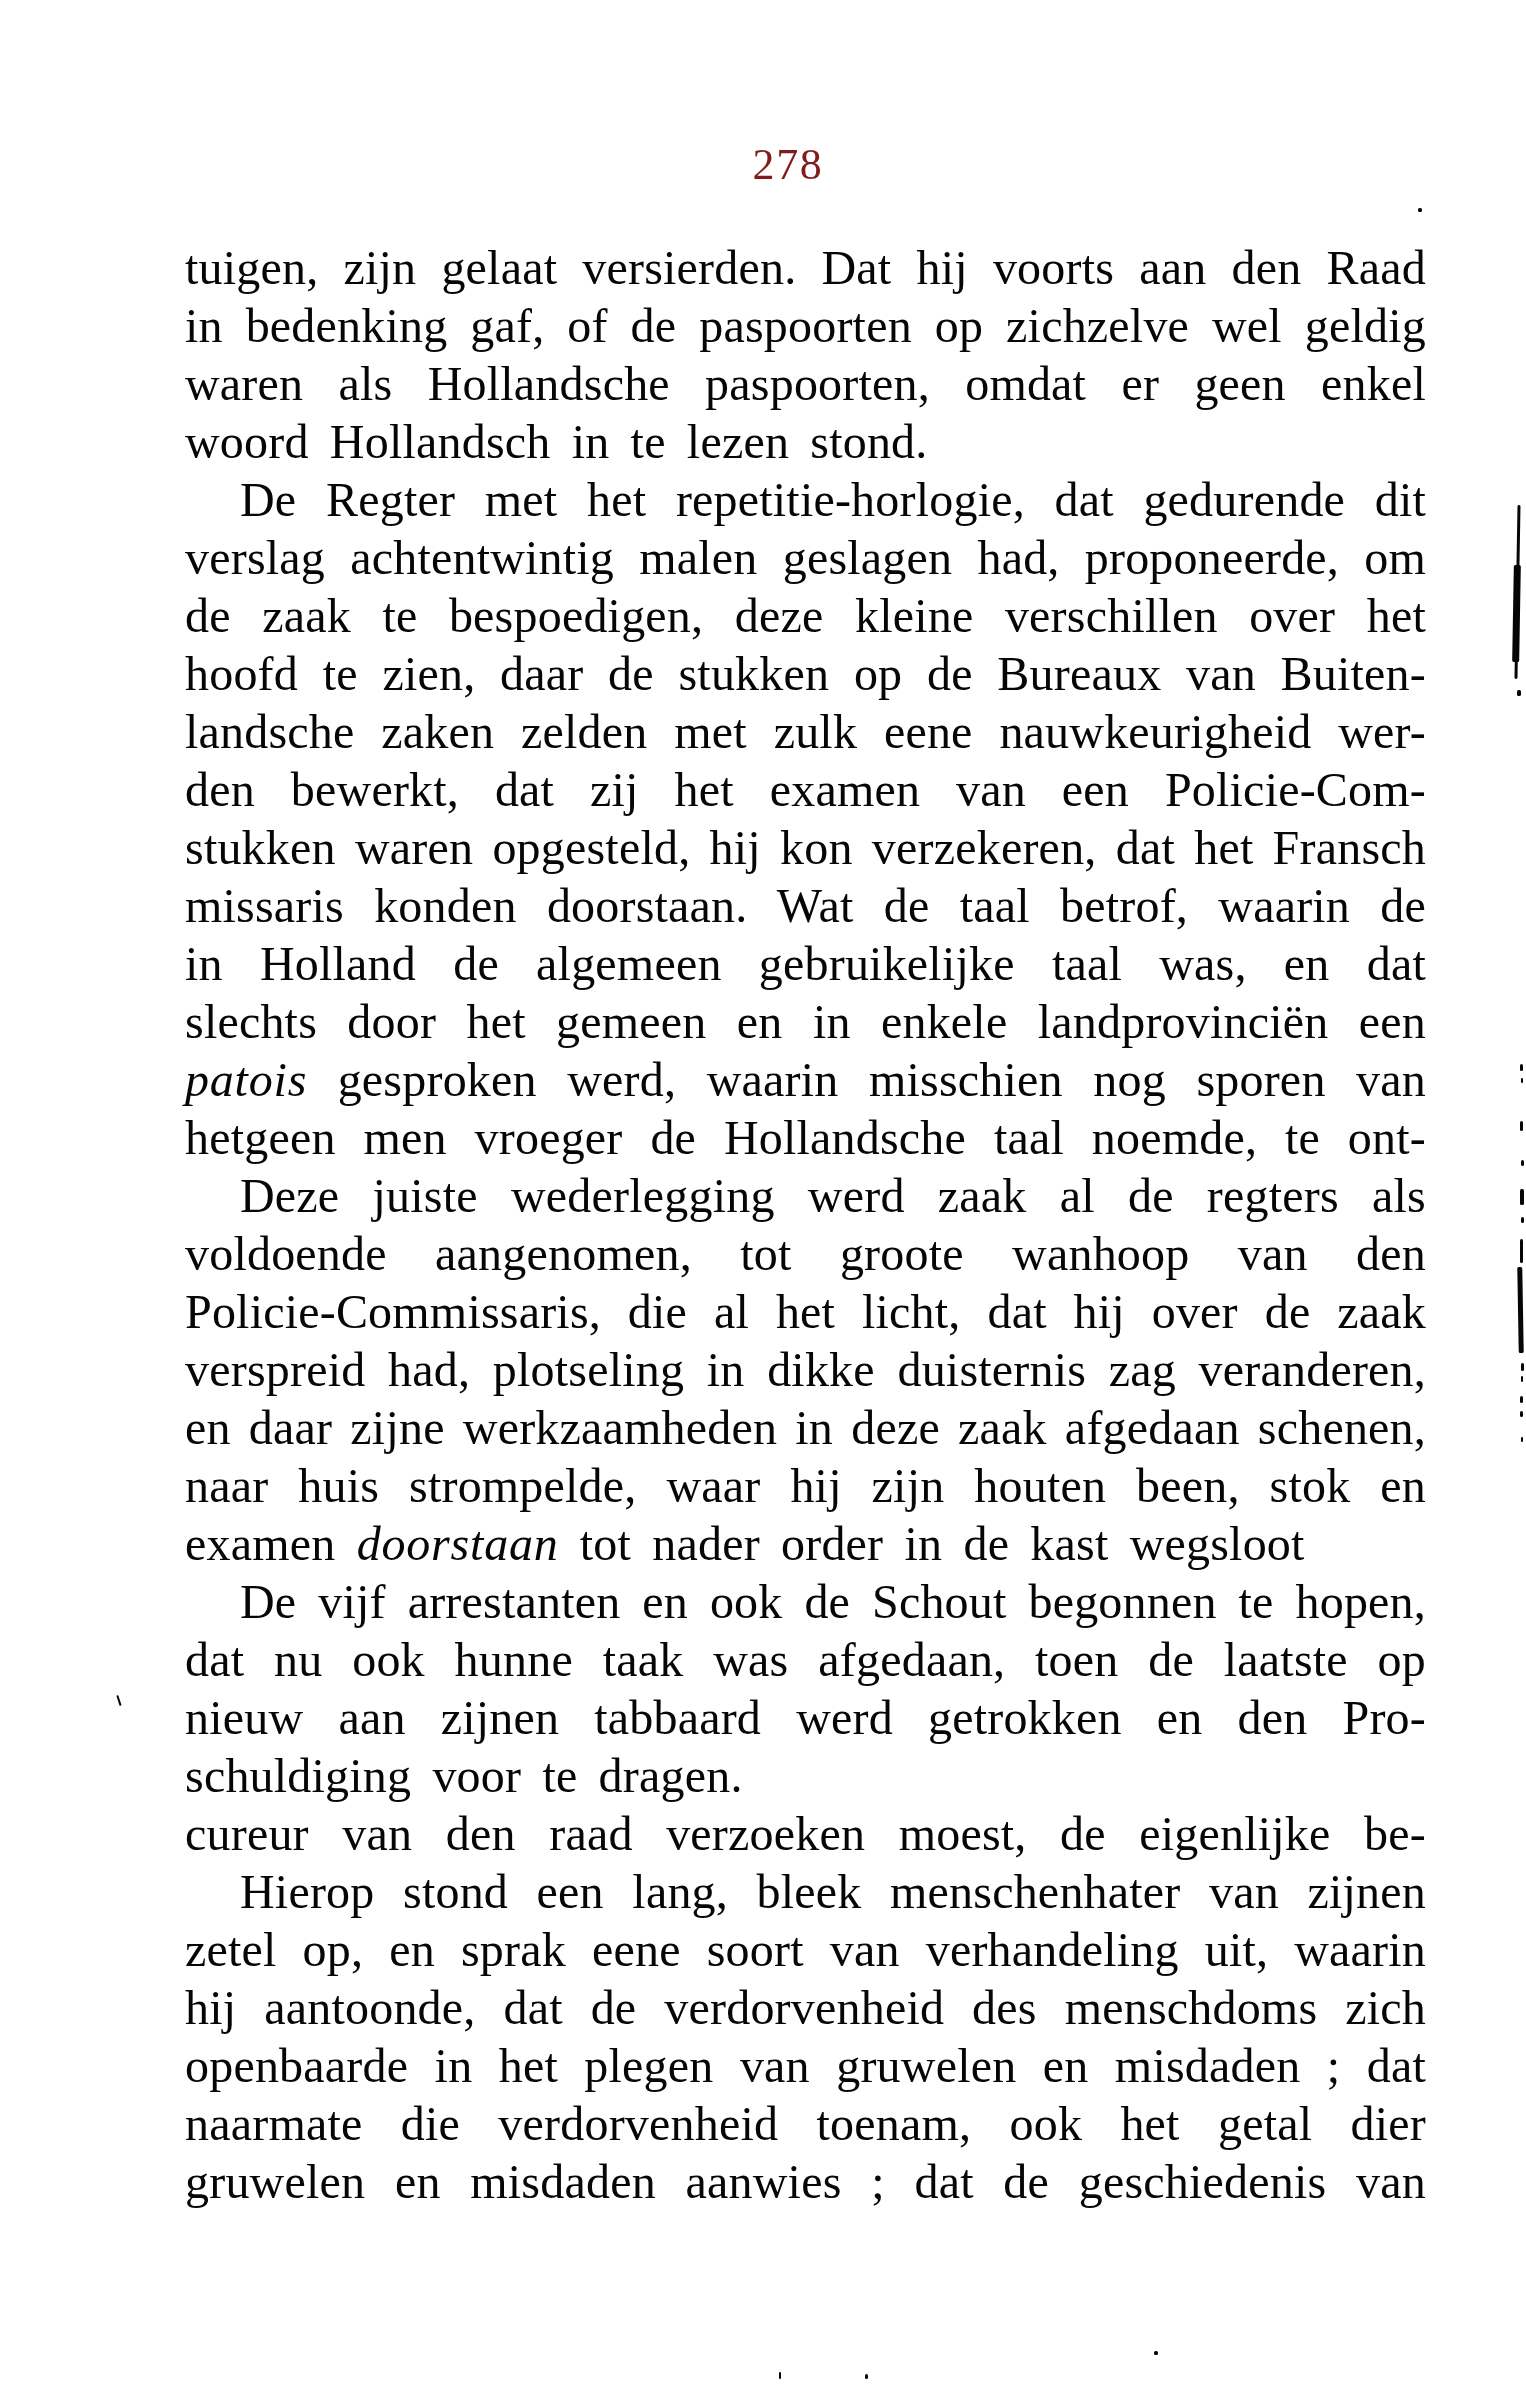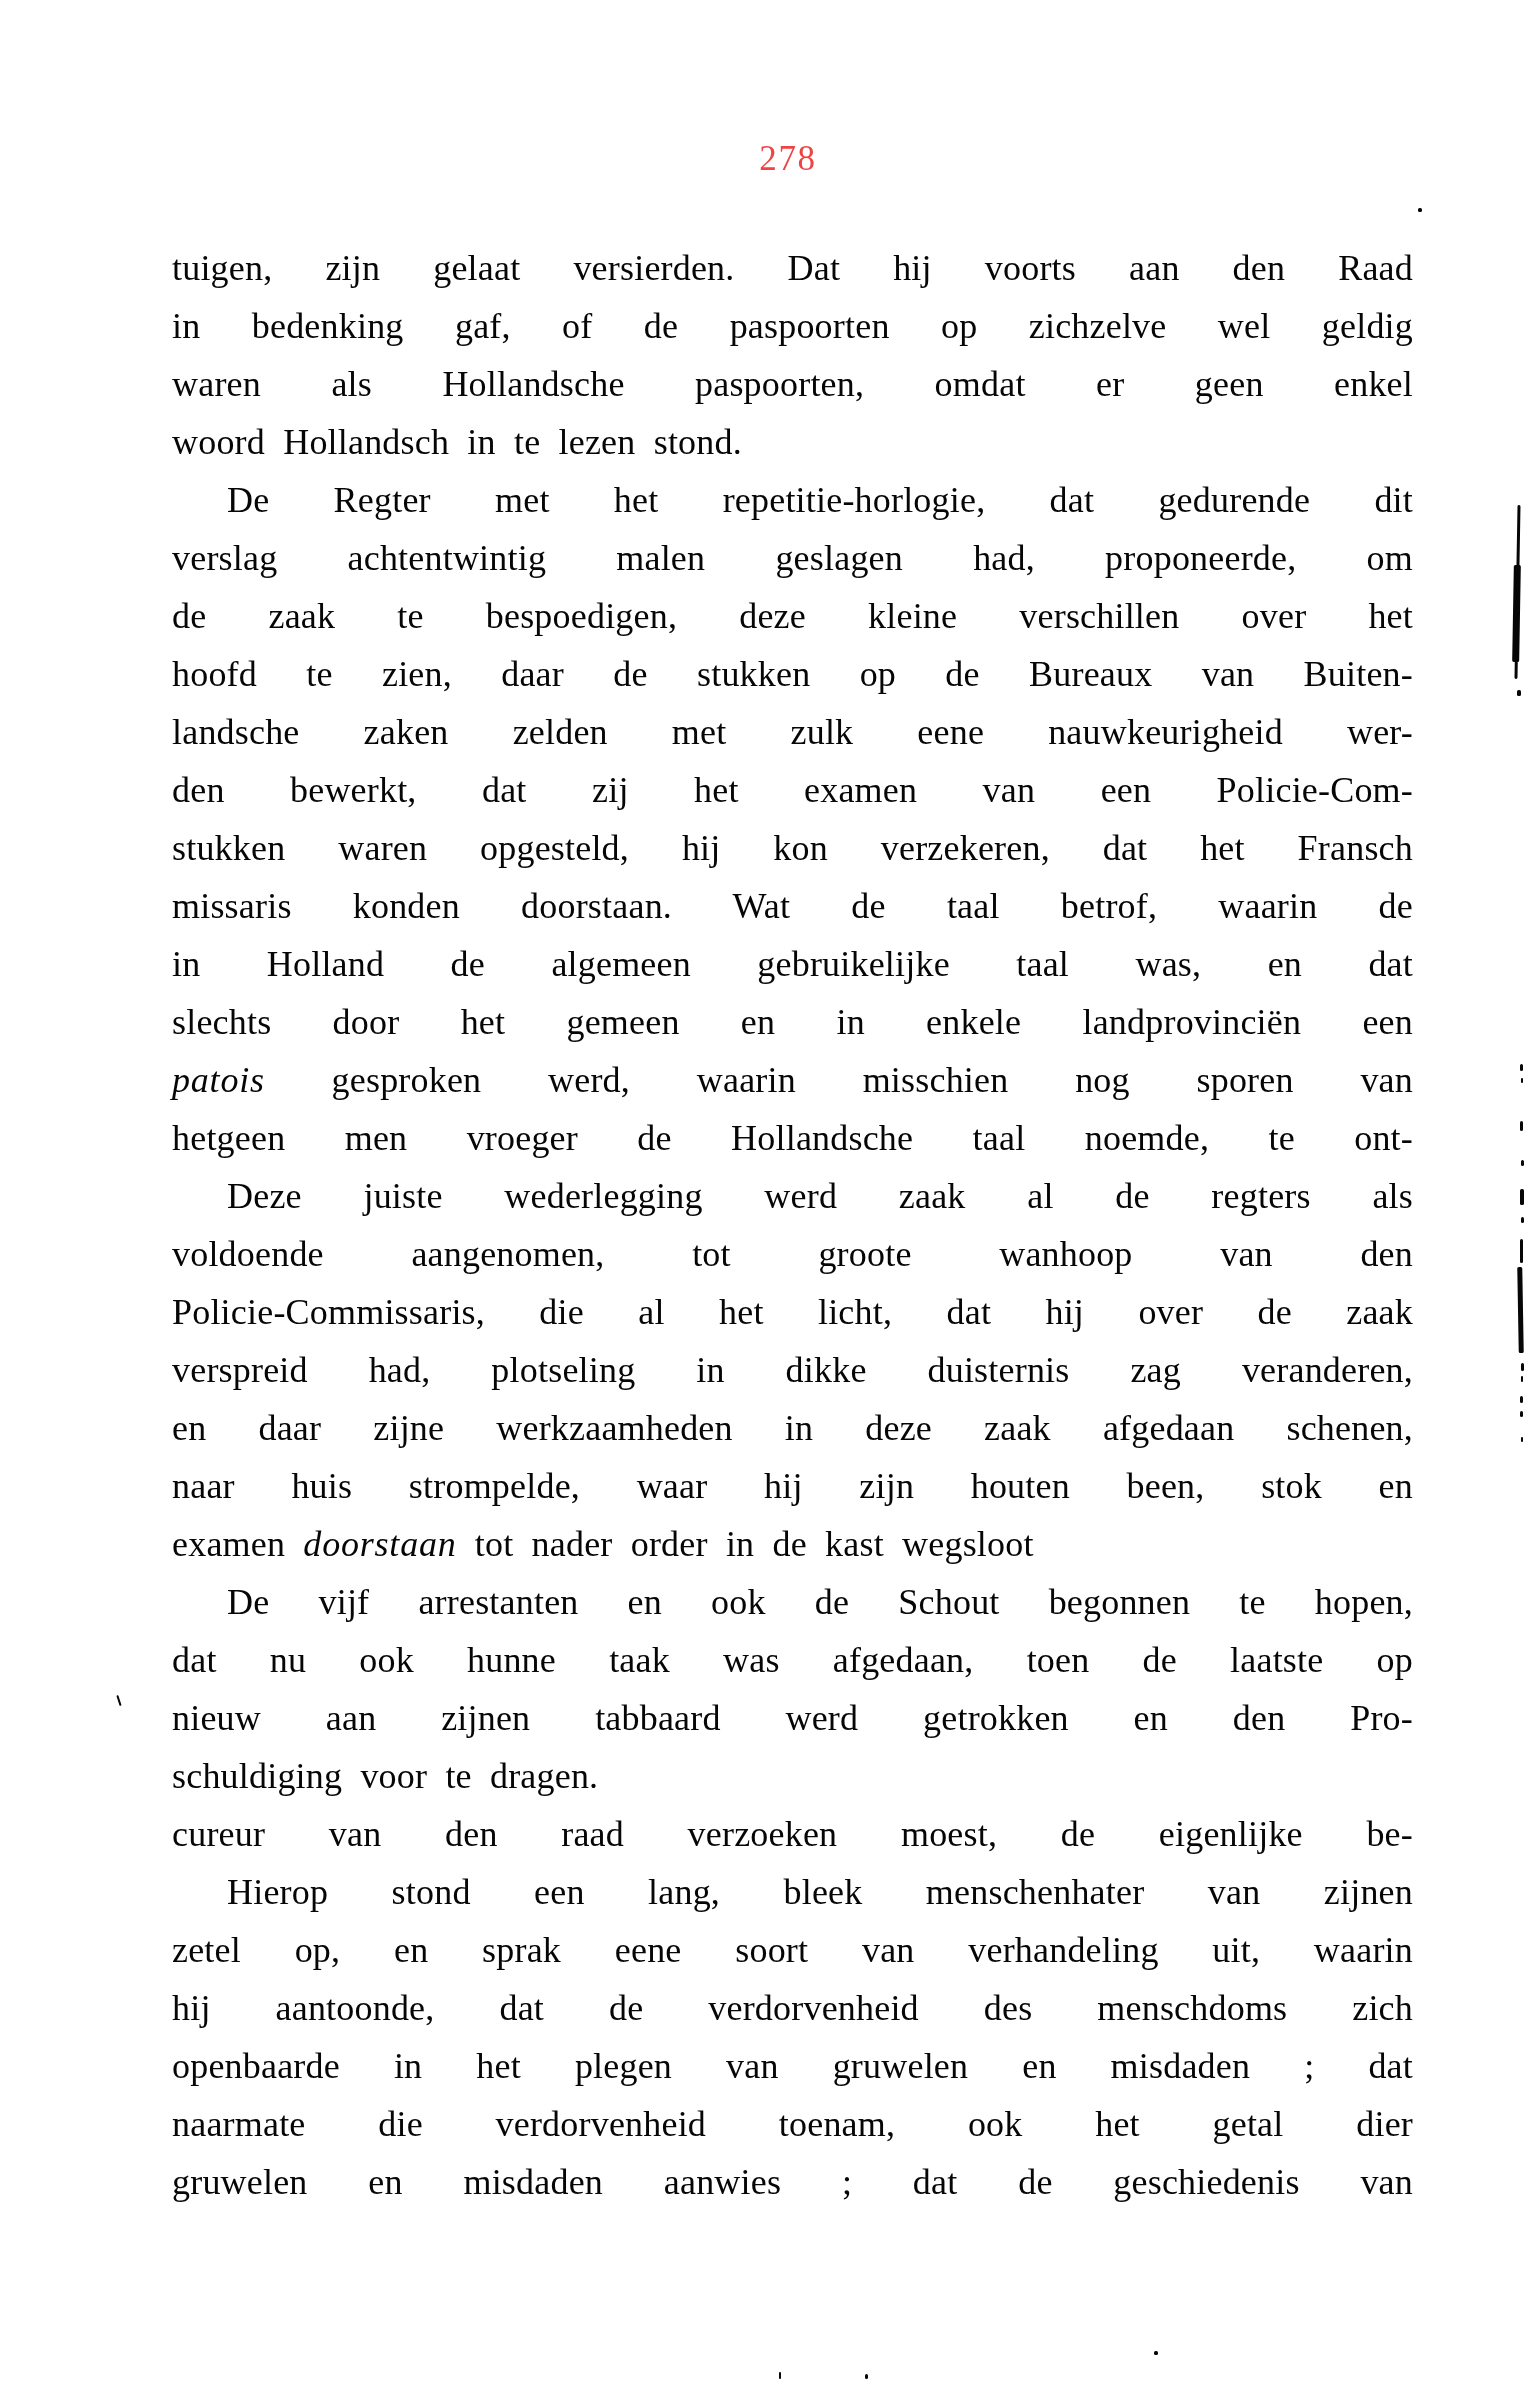--- a/index.html
+++ b/index.html
@@ -12,30 +12,30 @@
     font-family: "Liberation Serif", "DejaVu Serif", serif;
     color: #060606;
   }
   .page-number {
     position: absolute;
     top: 139px;
     left: 0;
     width: 1526px;
     text-align: center;
     text-indent: 50px;
-    font-size: 35px;
+    font-size: 44px;
     letter-spacing: 1.6px;
-    color: #ef4444;
+    color: #7f1d1d;
   }
   .text-block {
     position: absolute;
-    left: 172px;
+    left: 185px;
     top: 239px;
     width: 1241px;
-    font-size: 36px;
+    font-size: 48px;
     line-height: 58px;
     letter-spacing: 0.2px;
     word-spacing: 4.8px;
   }
   .line {
     text-align: justify;
     text-align-last: justify;
     white-space: normal;
     min-height: 58px;
   }

